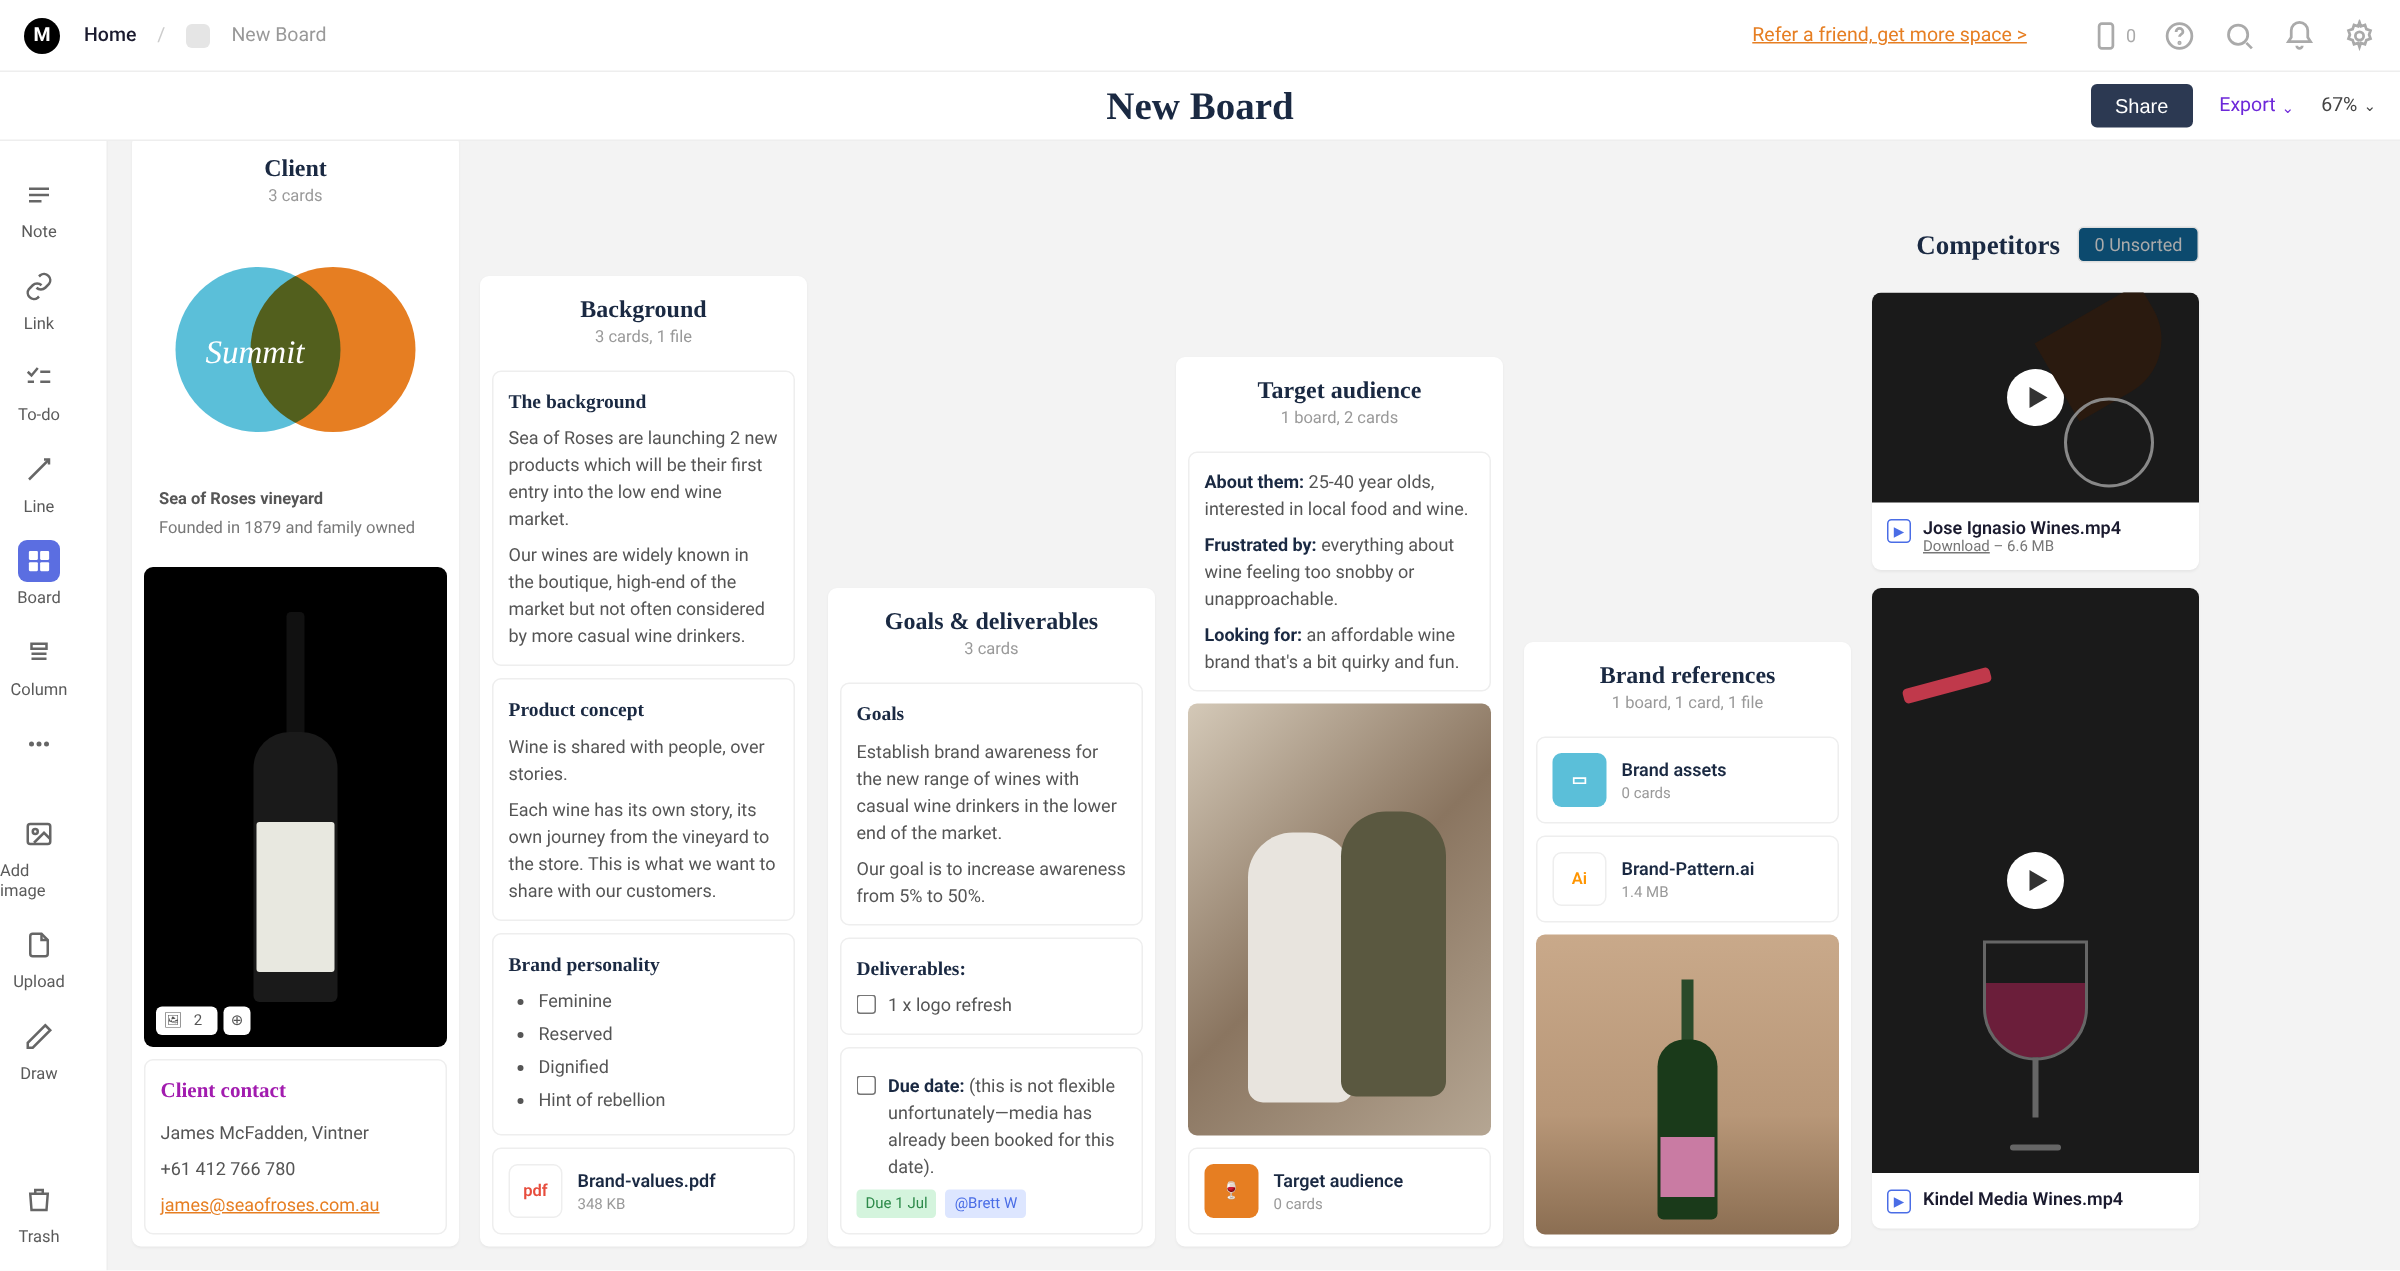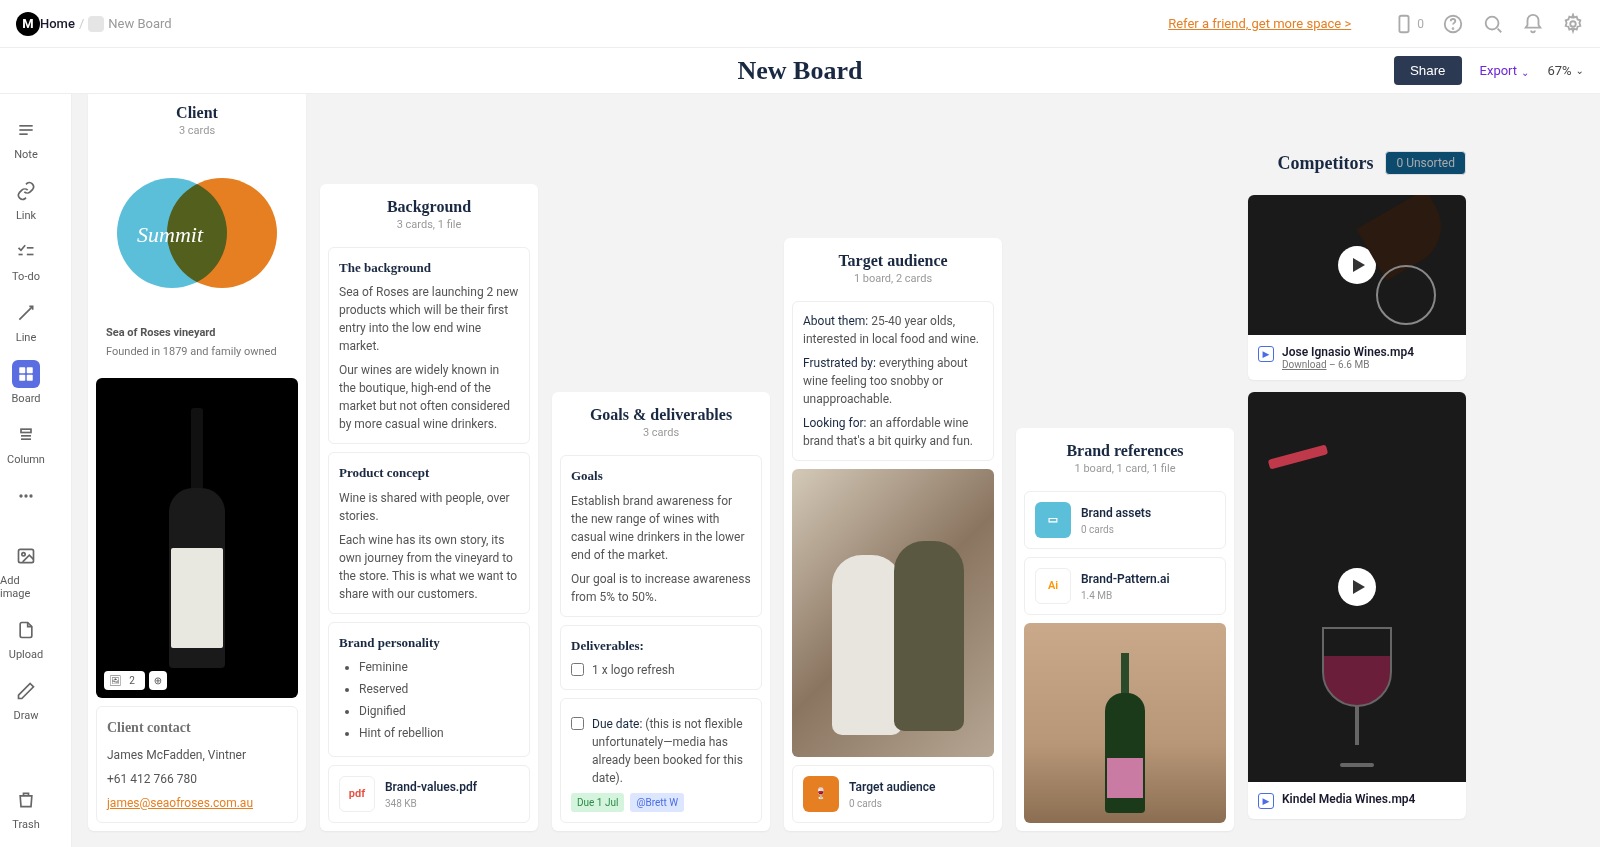--- a/index.html
+++ b/index.html
@@ -1,19 +1,19 @@
 <!DOCTYPE html>
 <html><head>
 <meta charset="utf-8">
 <style>
 *{box-sizing:border-box;margin:0;padding:0}
 body{font-family:-apple-system,BlinkMacSystemFont,"Segoe UI",Roboto,sans-serif;font-size:13px;color:#1a1a2e;background:#fff;width:1600px;height:847px;overflow:hidden}
 .topbar{height:48px;display:flex;align-items:center;padding:0 16px;border-bottom:1px solid #eee}
 .logo{width:24px;height:24px;background:#000;border-radius:50%;display:flex;align-items:center;justify-content:center;color:#fff;font-weight:bold}
-.bc{display:flex;align-items:flex-start;gap:4px;margin-left:0}
+.bc{display:flex;align-items:flex-start;gap:14px;margin-left:16px}
 .bc a{color:#1a1a2e;text-decoration:none;font-weight:500}
 .bc .sep{color:#ccc}
 .bc .sq{width:16px;height:16px;background:#e5e5e5;border-radius:4px}
 .bc .cur{color:#999}
 .spacer{flex:1}
 .refer{color:#e67e22;font-weight:400;margin-right:24px}
 .ticon{color:#aaa;margin-left:18px;display:flex;align-items:center}
 .ticon svg{width:22px;height:22px}
 .mobcount{font-size:12px;margin-left:2px}
 .titlebar{height:46px;display:flex;align-items:center;position:relative;border-bottom:1px solid #eee}
@@ -50,31 +50,31 @@
 .logotxt{padding:10px}
 .logotxt b{font-size:11px;font-weight:700}
 .logotxt div{font-size:11px;color:#777;margin-top:2px}
 .bottleimg{height:320px;background:#000;border-radius:6px;position:relative;display:flex;align-items:center;justify-content:center}
 .bottle{width:56px;height:260px;position:relative}
 .bottle .neck{position:absolute;top:0;left:22px;width:12px;height:90px;background:#111;border-radius:3px}
 .bottle .body{position:absolute;bottom:0;left:0;width:56px;height:180px;background:#1a1a1a;border-radius:24px 24px 4px 4px}
 .bottle .label{position:absolute;bottom:20px;left:2px;width:52px;height:100px;background:#e8e8e0;border-radius:2px}
 .imgbadges{position:absolute;left:8px;bottom:8px;display:flex;gap:4px}
 .imgbadges span{background:#fff;border-radius:4px;padding:2px 5px;font-size:10px}
-.contactcard h4{font-family:Georgia,serif;font-size:14px;color:#737373;margin-bottom:8px}
+.contactcard h4{font-family:Georgia,serif;font-size:14px;color:#a21caf;margin-bottom:8px}
 .contactcard .email{color:#e67e22;text-decoration:underline}
 .filecard{display:flex;align-items:center;gap:10px;padding:10px}
 .filecard .ico{width:36px;height:36px;display:flex;align-items:center;justify-content:center;border-radius:6px;font-size:11px;font-weight:600}
 .filecard .ico.pdf{background:#fff;border:1px solid #eee;color:#e74c3c}
 .filecard .ico.ai{background:#fff;border:1px solid #eee;color:#ff9500}
 .filecard .ico.folder{background:#5bbfd9;color:#fff}
 .filecard .ico.orange{background:#e67e22;color:#fff}
 .filecard .fmeta .fname{font-size:12px;font-weight:600;color:#1a2942}
 .filecard .fmeta .fsub{font-size:10px;color:#999}
-.strong{font-weight:400;color:#1a2942}
+.strong{font-weight:700;color:#1a2942}
 .chk{display:flex;align-items:flex-start;gap:8px;margin-top:6px}
 .chk input{margin-top:2px}
 .tagrow{margin-top:6px;display:flex;gap:6px}
 .tag{font-size:10px;padding:2px 6px;border-radius:3px}
 .tag.green{background:#d4f4dd;color:#2d8a4a}
 .tag.blue{background:#dde6ff;color:#4a6de6}
 .coupleimg{height:288px;background:linear-gradient(135deg,#d4c9b8 0%,#8a7560 50%,#b5a693 100%);position:relative;overflow:hidden}
 .coupleimg::before{content:"";position:absolute;left:20%;top:30%;width:70px;height:180px;background:#e8e4de;border-radius:30px 30px 10px 10px}
 .coupleimg::after{content:"";position:absolute;right:15%;top:25%;width:70px;height:190px;background:#5a5840;border-radius:30px 30px 10px 10px}
 .wineshelf{height:200px;background:linear-gradient(180deg,#c9a98a 0%,#b89778 60%,#8b6e52 100%);display:flex;align-items:flex-end;justify-content:center;padding-bottom:10px}

